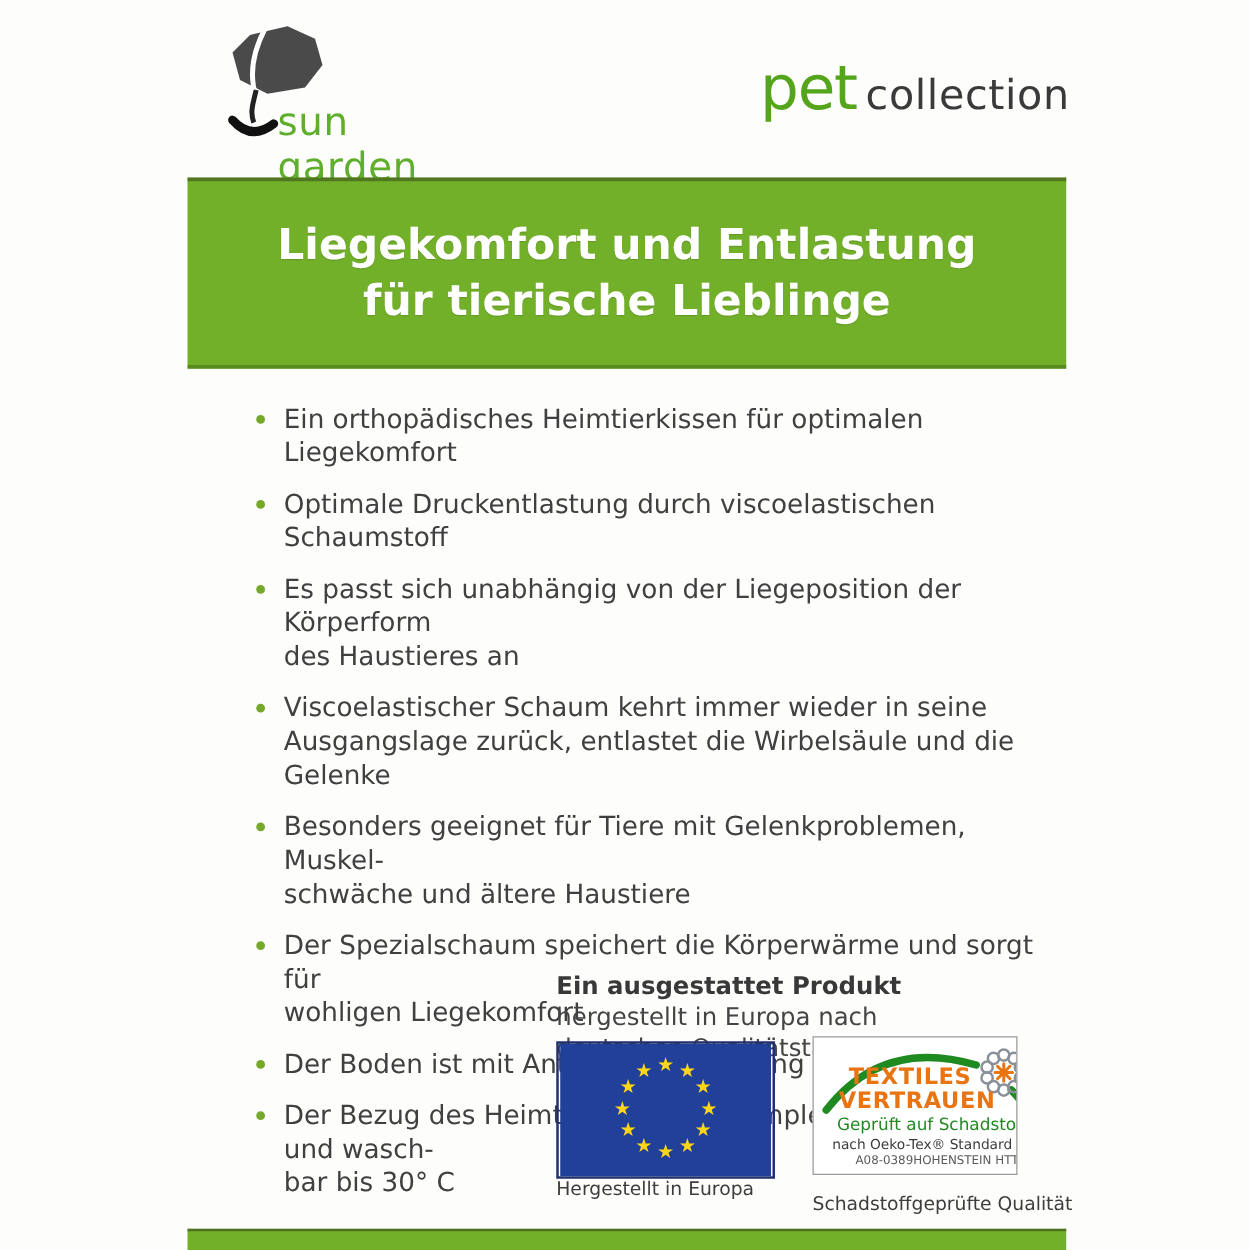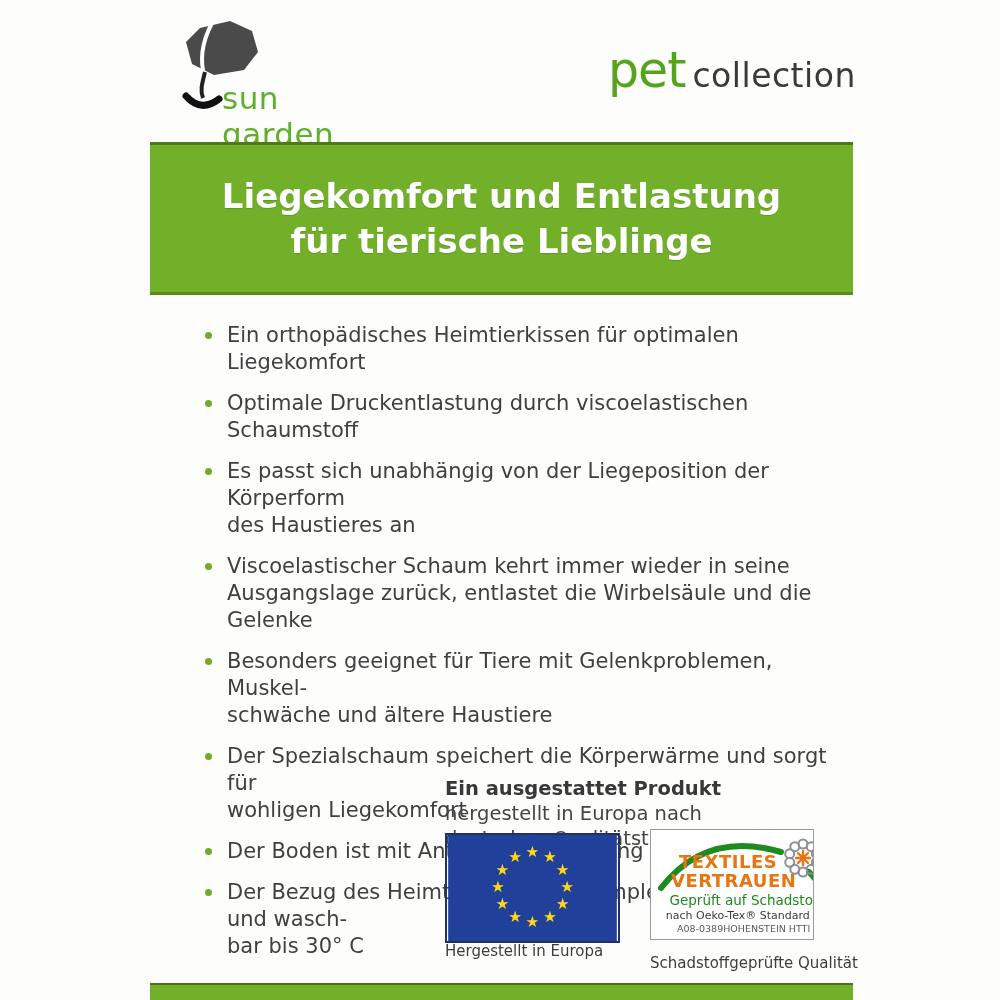--- a/index.html
+++ b/index.html
@@ -35,21 +35,21 @@
   .eu-flag { position: absolute; left: 445px; top: 833px; width: 175px; height: 110px; }
   .eu-flag svg { display: block; border: 2px solid #22306b; }
   .caption-eu { position: absolute; left: 445px; top: 942px; font-size: 15px; color: #3d3d3d; }
   .oeko { position: absolute; left: 650px; top: 829px; width: 164px; height: 111px; background: #fff;
           border: 1px solid #9a9a9a; overflow: hidden; }
   .oeko .arc { position: absolute; left: 0; top: 0; }
   .oeko .tx { position: absolute; left: 28px; top: 22px; color: #e87511; font-weight: bold; font-size: 18px; line-height: 19px; letter-spacing: 0.5px; }
   .oeko .tx .l2 { margin-left: -8px; }
   .oeko .gp { position: absolute; left: 8px; top: 62px; width: 182px; text-align: center; color: #1f8a1f; font-weight: normal; font-size: 13.5px; }
   .oeko .st { position: absolute; left: 8px; top: 79px; width: 182px; text-align: center; color: #3a3a3a; font-size: 11px; }
-  .oeko .nr { position: absolute; left: 26px; top: 93px; width: 170px; display: flex; justify-content: flex-start; color: #5a5a5a; font-size: 9.5px; }
+  .oeko .nr { position: absolute; left: 15px; top: 93px; width: 170px; display: flex; justify-content: center; color: #5a5a5a; font-size: 9.5px; }
   .caption-oeko { position: absolute; left: 650px; top: 942px; font-size: 15px; color: #3d3d3d; margin-top: 12px; }
 
   
   .bottom-bar { position: absolute; left: 150px; top: 983px; width: 703px; height: 17px;
                 background: #73b02a; border-top: 2px solid rgba(40,50,20,0.5); }
 </style>
 </head>
 <body>
 
 <div class="page">

